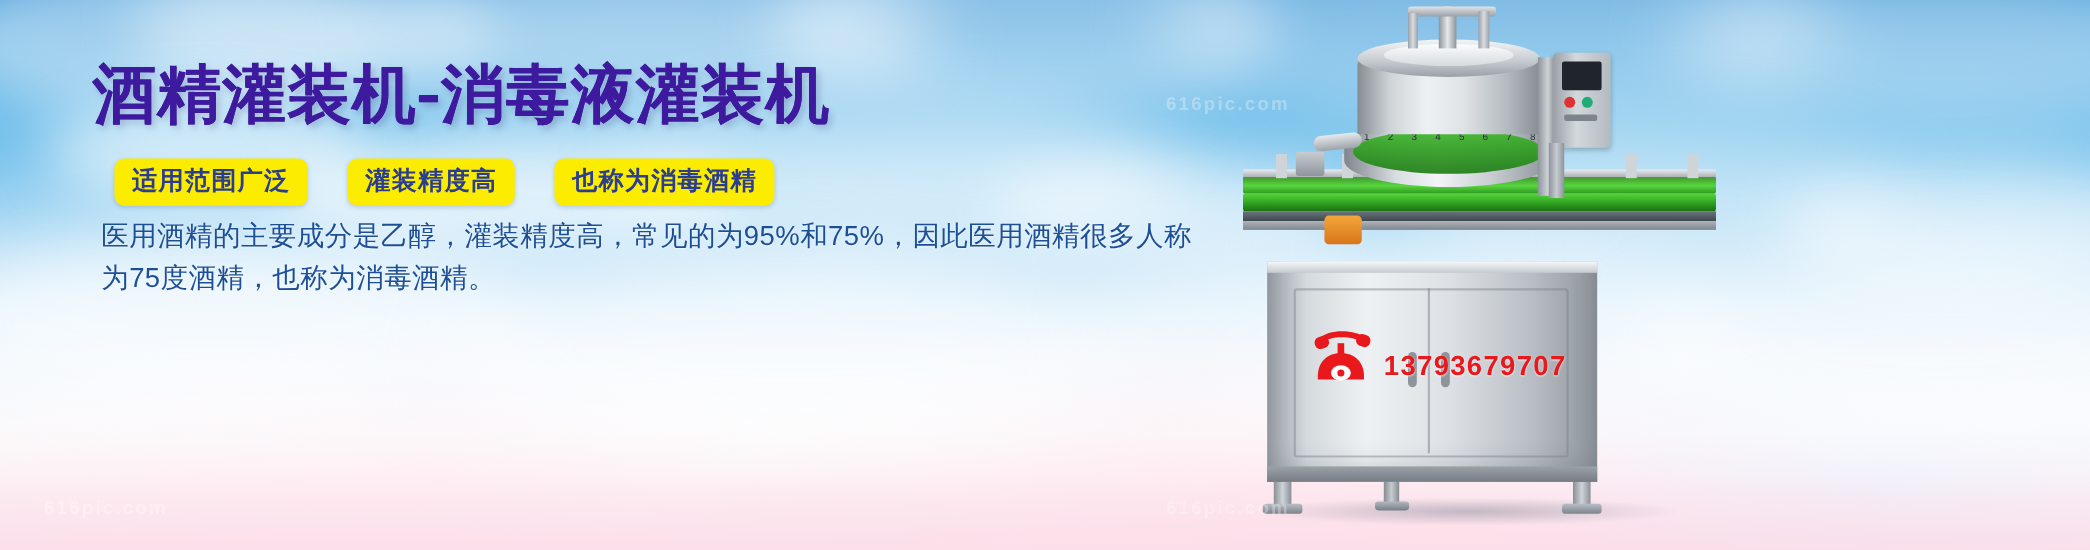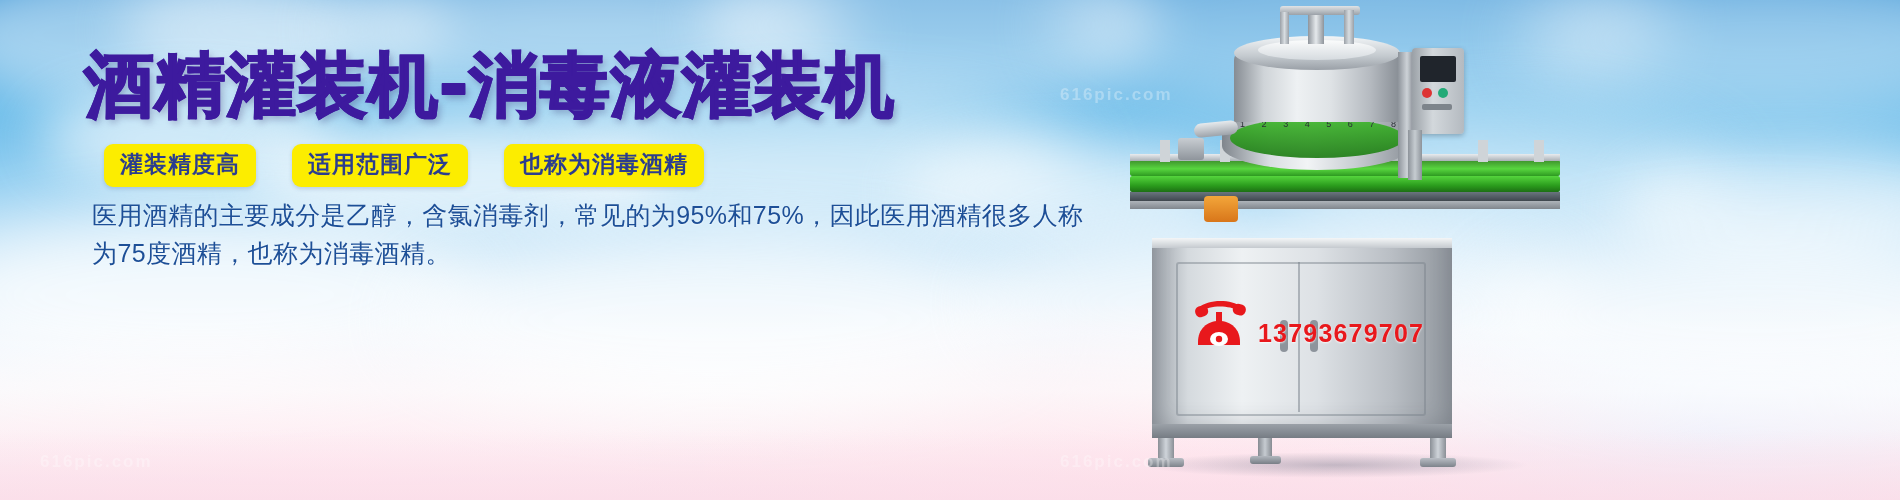--- a/index.html
+++ b/index.html
@@ -28,21 +28,21 @@
   }
   
   .cloud{position:absolute;border-radius:50%;background:#ffffff;filter:blur(16px);pointer-events:none;}
   .cloud.soft{filter:blur(26px);}
   .cloud.faint{filter:blur(34px);}
   .haze{position:absolute;pointer-events:none;}
 
   
   .title{
     position:absolute;left:84px;top:38px;
-    font-size:70px;line-height:94px;font-weight:bold;
+    font-size:58px;line-height:94px;font-weight:normal;
     color:#3d1a9e;letter-spacing:1px;white-space:nowrap;
     font-family:"DejaVu Sans","Liberation Sans",sans-serif;
     text-shadow:
       0 0 1px #3d1a9e,
       1px 0 0 #3d1a9e,
       -1px 0 0 #3d1a9e,
       0 1px 0 #3d1a9e,
       3px 4px 7px rgba(30,10,80,.28);
     -webkit-text-stroke:2px #3d1a9e;
   }
@@ -203,27 +203,27 @@
 
     <div class="m-part" style="left:64px;top:122px;width:44px;height:14px;border-radius:7px;
         background:linear-gradient(to bottom,#e6eaed,#9da3aa);transform:rotate(-6deg);"></div>
     <div class="m-part" style="left:48px;top:138px;width:26px;height:22px;border-radius:3px;
         background:linear-gradient(to bottom,#c8cdd2,#8f959c);"></div>
   </div>
 
   <div class="title">酒精灌装机-消毒液灌装机</div>
 
   <div class="tags">
+    <div class="tag">适用范围广泛</div>
     <div class="tag">灌装精度高</div>
-    <div class="tag">适用范围广泛</div>
     <div class="tag">也称为消毒酒精</div>
   </div>
 
   <div class="copy">
-    <p>医用酒精的主要成分是乙醇，含氯消毒剂，常见的为95%和75%，因此医用酒精很多人称为75度酒精，也称为消毒酒精。</p>
+    <p>医用酒精的主要成分是乙醇，灌装精度高，常见的为95%和75%，因此医用酒精很多人称为75度酒精，也称为消毒酒精。</p>
   </div>
 
   <div class="phone-block">
     <div class="phone-icon">
       <svg viewBox="0 0 56 52" width="56" height="52" aria-hidden="true">
         <path d="M6 46 C6 33 15 25 27 25 C39 25 48 33 48 46 L48 49 L6 49 Z" fill="#e8181c"></path>
         <ellipse cx="27" cy="43" rx="9" ry="7" fill="#ffffff"></ellipse>
         <circle cx="27" cy="43" r="3.2" fill="#e8181c"></circle>
         <path d="M10 16 C16 9 38 9 46 15 L49 11 C40 3 15 3 7 12 Z" fill="#e8181c"></path>
         <rect x="3" y="10" width="13" height="11" rx="5" transform="rotate(-18 9 15)" fill="#e8181c"></rect>

